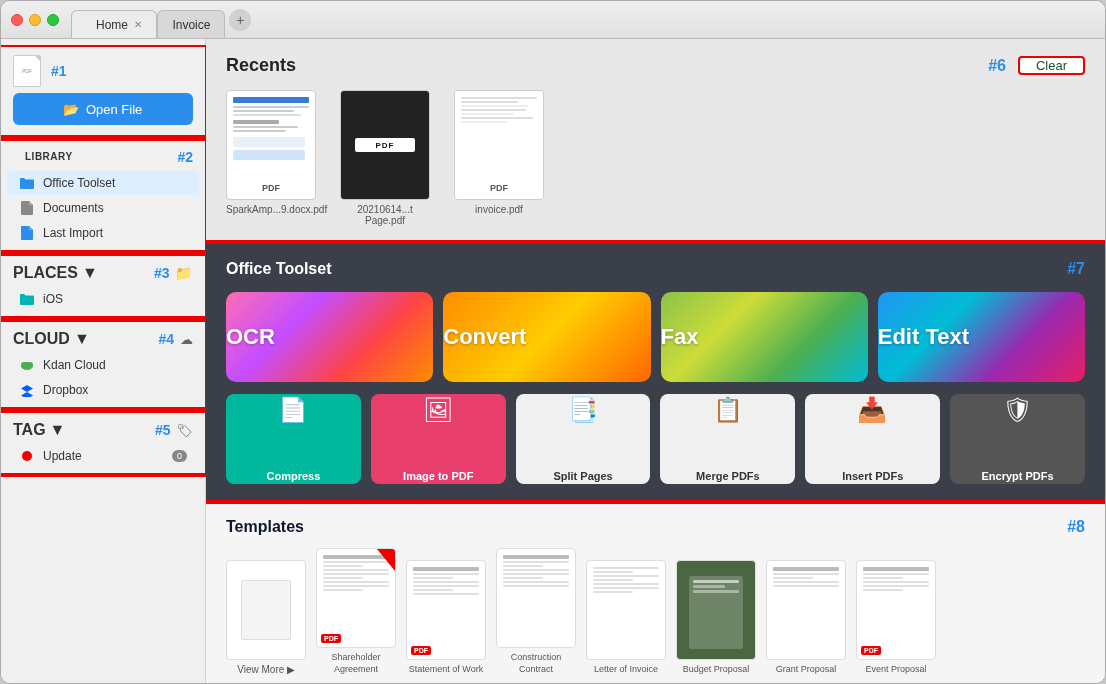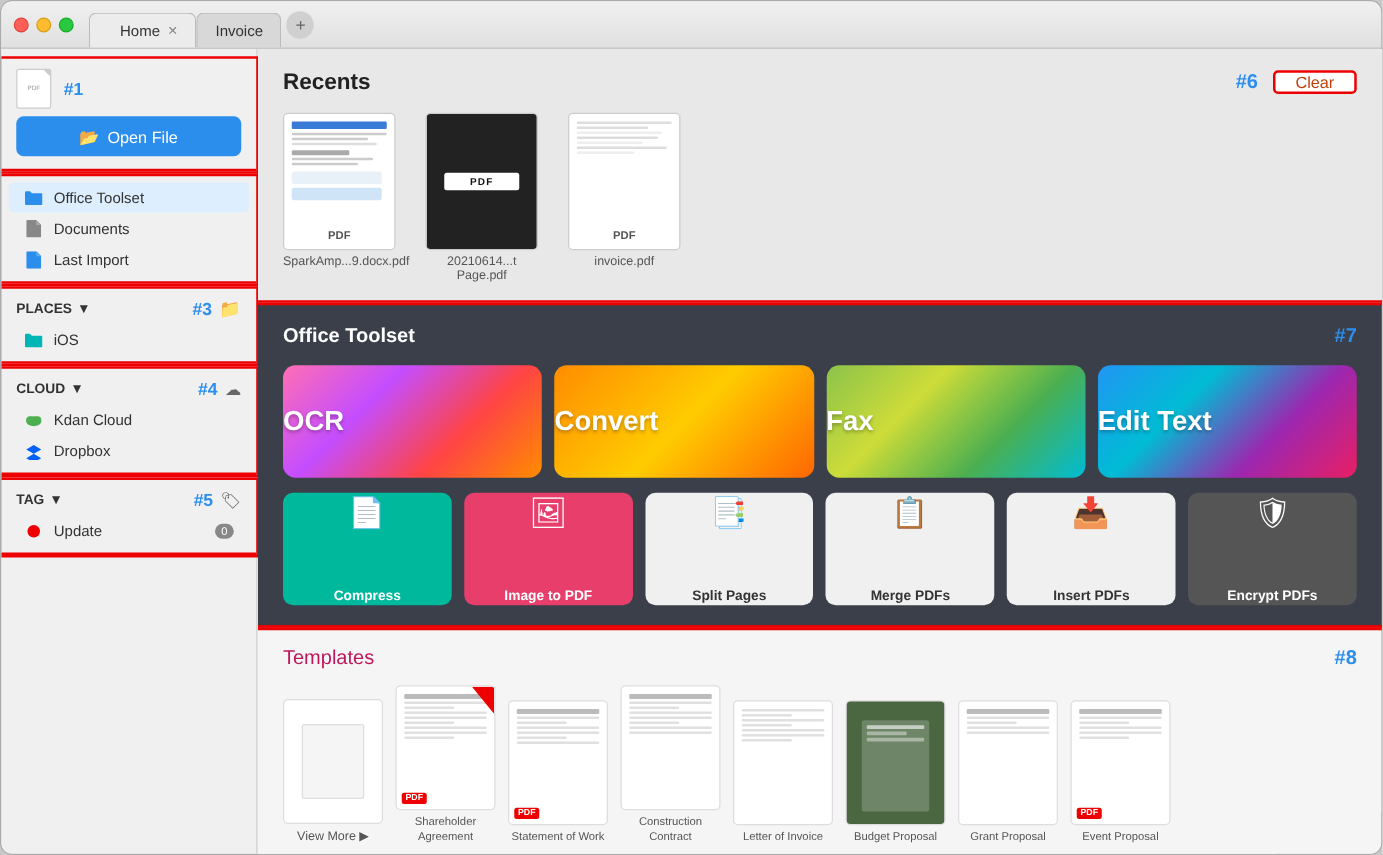--- a/index.html
+++ b/index.html
@@ -31,35 +31,35 @@
     .pdf-mini-icon { width: 28px; height: 32px; background: white; border: 1px solid #ccc; border-radius: 2px; display: flex; flex-direction: column; align-items: center; justify-content: center; font-size: 6px; color: #666; position: relative; }
     .pdf-mini-icon::after { content: ''; position: absolute; top: 0; right: 0; width: 0; height: 0; border-style: solid; border-width: 0 5px 5px 0; border-color: transparent #ccc transparent transparent; }
     
     .sidebar-section { padding: 4px 0; border-bottom: 2px solid #e00; margin-bottom: 4px; }
     .sidebar-section-title { font-size: 10px; font-weight: 700; color: #333; padding: 4px 12px 4px; letter-spacing: 0.5px; }
     .sidebar-item { display: flex; align-items: center; padding: 4px 12px; gap: 8px; cursor: pointer; font-size: 12px; color: #333; border-radius: 4px; margin: 1px 6px; }
     .sidebar-item.active { background: #ddeeff; }
     .sidebar-item-icon { width: 16px; height: 16px; display: flex; align-items: center; justify-content: center; flex-shrink: 0; }
     
     .sidebar-section-header { display: flex; align-items: center; justify-content: space-between; padding: 4px 12px; }
-    .sidebar-section-title-with-arrow { display: flex; align-items: center; gap: 4px; font-size: 11px; font-weight: 700; color: #333; }
+    .sidebar-section-title-with-arrow { display: flex; align-items: center; gap: 4px; font-size: 16px; font-weight: 700; color: #333; }
     
     .badge { background: #888; color: white; border-radius: 8px; font-size: 9px; padding: 1px 5px; margin-left: auto; }
     
     .section-num { color: #2b8eed; font-size: 14px; font-weight: 700; margin-left: 4px; }
     
     
     .content { flex: 1; display: flex; flex-direction: column; overflow-y: auto; background: #e8e8e8; }
     
     
     .recents-section { padding: 16px 20px; background: #e8e8e8; }
     .recents-header { display: flex; align-items: center; justify-content: space-between; margin-bottom: 14px; }
     .recents-title { font-size: 18px; font-weight: 600; color: #222; }
     .num-label { color: #2b8eed; font-size: 16px; font-weight: 700; }
-    .clear-btn { padding: 0 16px; background: white; border: 2px solid #e00; border-radius: 4px; font-size: 13px; color: #c2410c; cursor: pointer; }
+    .clear-btn { padding: 0 16px; background: white; border: 2px solid #e00; border-radius: 4px; font-size: 13px; color: #14532d; cursor: pointer; }
     
     .recent-files { display: flex; gap: 24px; }
     .recent-file { display: flex; flex-direction: column; align-items: center; cursor: pointer; }
     .recent-file-thumb { width: 90px; height: 110px; background: white; border: 1px solid #ccc; border-radius: 4px; display: flex; flex-direction: column; align-items: center; justify-content: center; overflow: hidden; position: relative; margin-bottom: 4px; }
     .recent-file-name { font-size: 10px; color: #555; text-align: center; max-width: 90px; }
     .pdf-thumb-dark { background: #2a2a2a; }
     
     
     .toolset-section { background: #3a3f4a; padding: 16px 20px; border-top: 2px solid #e00; border-bottom: 2px solid #e00; }
     .toolset-header { display: flex; align-items: center; justify-content: space-between; margin-bottom: 14px; }
@@ -81,21 +81,21 @@
     .tool-card-small.light-gray { background: #f0f0f0; }
     .tool-card-small.dark-gray { background: #555; }
     .tool-card-small-icon { font-size: 24px; color: white; }
     .tool-card-small-label { font-size: 11px; font-weight: 600; color: white; text-align: center; margin-top: 40px; }
     .tool-card-small.light-gray .tool-card-small-label { color: #333; }
     .tool-card-small.light-gray .tool-card-small-icon { color: #555; }
     
     
     .templates-section { padding: 14px 20px; background: #f5f5f5; border-top: 2px solid #e00; }
     .templates-header { display: flex; align-items: center; justify-content: space-between; margin-bottom: 12px; }
-    .templates-title { font-size: 16px; font-weight: 400; color: #be185d; }
+    .templates-title { font-size: 16px; font-weight: 700; color: #0f172a; }
     .templates-grid { display: flex; gap: 10px; align-items: flex-end; }
     .template-item { display: flex; flex-direction: column; align-items: center; cursor: pointer; }
     .template-thumb { width: 80px; height: 100px; background: white; border: 1px solid #ddd; border-radius: 4px; display: flex; align-items: flex-start; justify-content: center; padding-top: 6px; overflow: hidden; margin-bottom: 4px; position: relative; }
     .template-name { font-size: 9px; color: #555; text-align: center; max-width: 80px; line-height: 1.3; }
     .template-thumb-lines { width: 85%; display: flex; flex-direction: column; gap: 2px; }
     .t-line { height: 2px; background: #e0e0e0; border-radius: 1px; }
     .t-line.t-short { width: 60%; }
     .t-line.t-header { height: 4px; background: #bbb; }
     .pdf-badge { position: absolute; bottom: 4px; left: 4px; background: #e00; color: white; font-size: 7px; padding: 1px 3px; border-radius: 2px; font-weight: 700; }
     .view-more-item { display: flex; flex-direction: column; align-items: center; justify-content: center; cursor: pointer; }
@@ -142,20 +142,24 @@
           </div>
           <span class="section-num">#1</span>
         </div>
         <button class="open-file-btn">
           <span>📂</span>
           <span>Open File</span>
         </button>
       </div>
 
       <div class="sidebar-section red-border">
+        <div style="display:flex;align-items:center;justify-content:space-between;padding:2px 12px 4px;">
+          <span class="sidebar-section-title">LIBRARY</span>
+          <span class="section-num">#2</span>
+        </div>
         <div class="sidebar-item active">
           <div class="sidebar-item-icon">
             <svg width="14" height="12" viewBox="0 0 14 12">
                 <path d="M0 2a1 1 0 011-1h3l1.5 1.5H13a1 1 0 011 1V11a1 1 0 01-1 1H1a1 1 0 01-1-1V2z" fill="#2b8eed"></path>
               </svg>
           </div>
           <span>Office Toolset</span>
         </div>
         <div class="sidebar-item">
           <div class="sidebar-item-icon">

